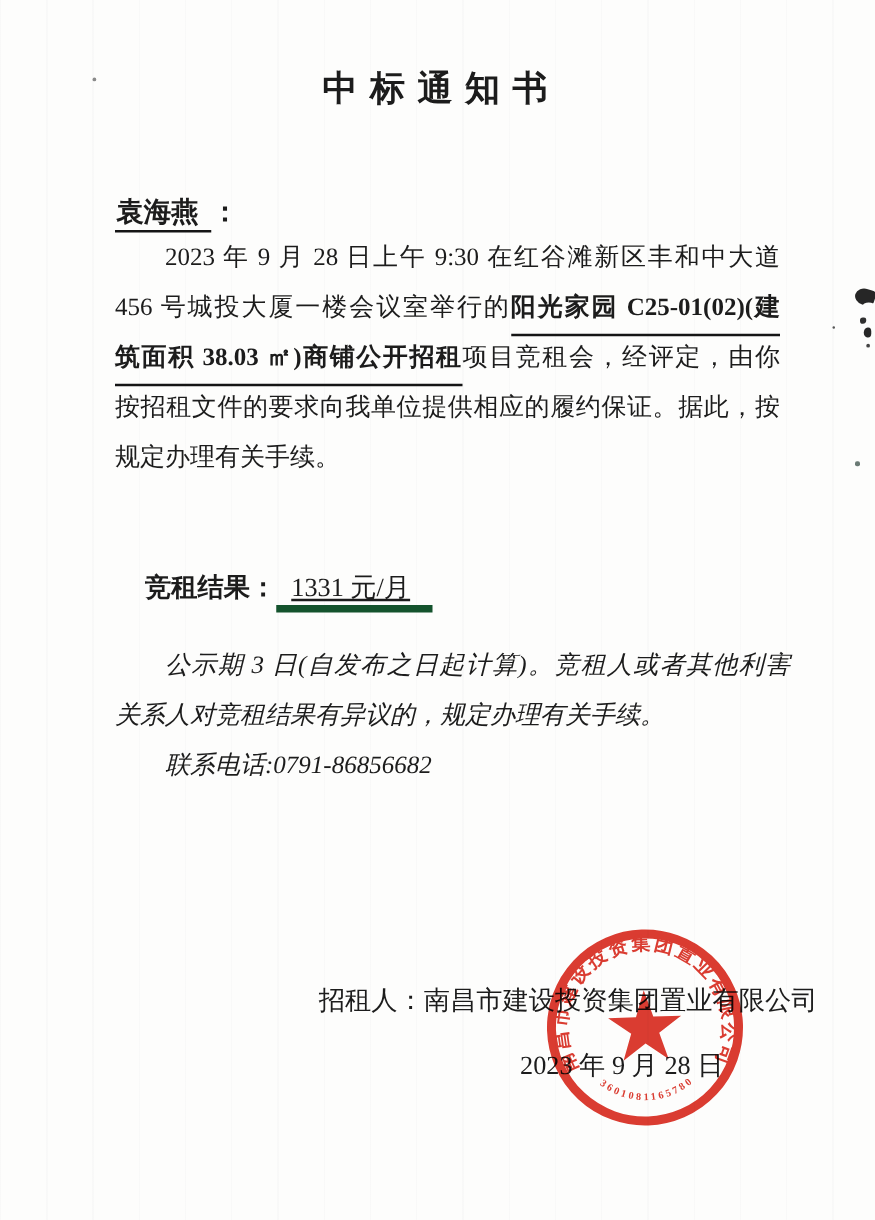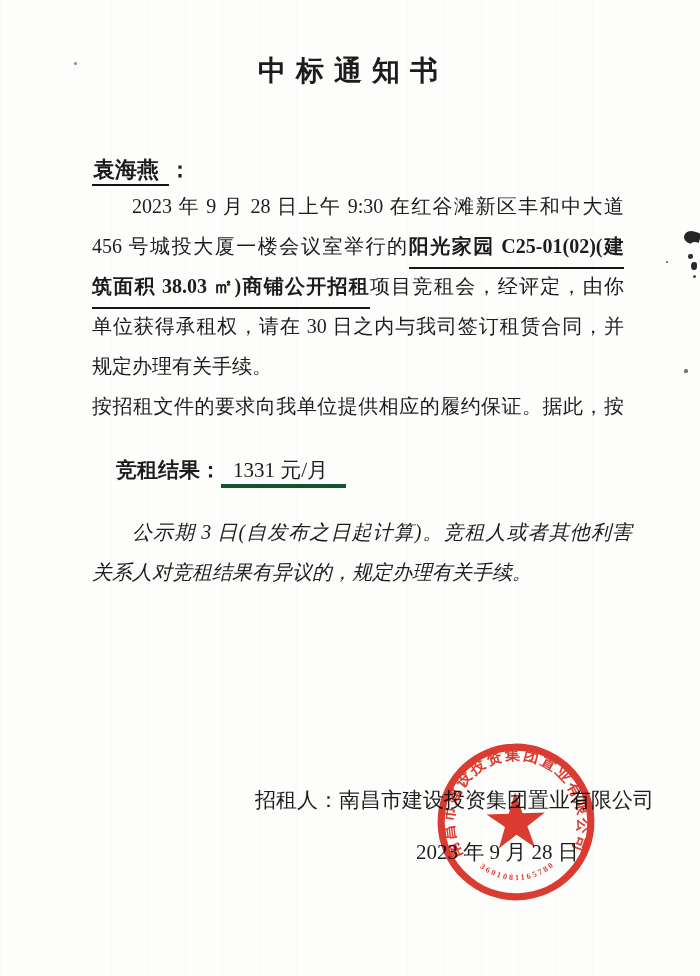--- a/index.html
+++ b/index.html
@@ -22,21 +22,21 @@
   .addressee .uname{border-bottom:2px solid #151515;padding:0 10px 2px 1px;}
   
   .para1{top:186px;left:92px;width:532px;font-size:20px;line-height:40px;}
   .para1 .ln{text-align:justify;text-align-last:justify;}
   .para1 .ln.first{text-indent:2em;font-family:Liberation Serif, serif;}
   .para1 .ln.last{text-align:left;text-align-last:left;}
   .em{font-weight:700;border-bottom:2px solid #151515;padding-bottom:10px;}
   
   .result{top:456px;left:92px;font-size:21px;}
   .result .lbl{font-weight:700;margin-left:24px;}
-  .result .val{border-bottom:4px solid #14532d;padding:0 18px 2px 12px;}
+  .result .val{border-bottom:6px solid #14532d;padding:0 18px 2px 12px;text-decoration:underline;}
   
   .para2{top:512px;left:92px;width:540px;font-size:20px;line-height:40px;font-style:italic;}
   .para2 .ln.first{text-indent:2em;text-align:justify;text-align-last:justify;}
   .para2 .ln.ind{text-indent:2em;}
   
   .lessor{top:786px;left:255px;font-size:21px;}
   .sigdate{top:838px;left:416px;font-size:21px;}
   
   .seal{top:740px;left:434px;width:164px;height:164px;mix-blend-mode:multiply;opacity:.92;transform:rotate(-2deg);}
   
@@ -55,32 +55,32 @@
 <div class="abs doc-title">中标通知书</div>
 
 <div class="abs addressee">
   <span class="uname">袁海燕</span><span>：</span>
 </div>
 
 <div class="abs para1">
   <div class="ln first">2023 年 9 月 28 日上午 9:30 在红谷滩新区丰和中大道</div>
   <div class="ln"><span>456 号城投大厦一楼会议室举行的</span><span class="em">阳光家园 C25-01(02)(建</span></div>
   <div class="ln"><span class="em">筑面积 38.03 ㎡)商铺公开招租</span><span>项目竞租会，经评定，由你</span></div>
-  <div class="ln">单位获得承租权，请在 30 日之内与我司签订租赁合同，并</div>
+  <div class="ln">按招租文件的要求向我单位提供相应的履约保证。据此，按</div>
   <div class="ln last">规定办理有关手续。</div>
-  <div class="ln">按招租文件的要求向我单位提供相应的履约保证。据此，按</div>
 </div>
 
 <div class="abs result">
   <span class="lbl">竞租结果：</span><span class="val">1331 元/月</span>
 </div>
 
 <div class="abs para2">
   <div class="ln first">公示期 3 日(自发布之日起计算)。竞租人或者其他利害</div>
   <div class="ln">关系人对竞租结果有异议的，规定办理有关手续。</div>
+  <div class="ln ind">联系电话:0791-86856682</div>
 </div>
 
 <div class="abs lessor">招租人：南昌市建设投资集团置业有限公司</div>
 <div class="abs sigdate">2023 年 9 月 28 日</div>
 
 <svg class="abs seal" viewBox="0 0 160 160" xmlns="http://www.w3.org/2000/svg">
   <defs>
     <path id="arcTop" d="M 28,112 A 61,61 0 1 1 132,112" fill="none"></path>
     <path id="arcBottom" d="M 36,116 A 57,57 0 0 0 124,116" fill="none"></path>
   </defs>

